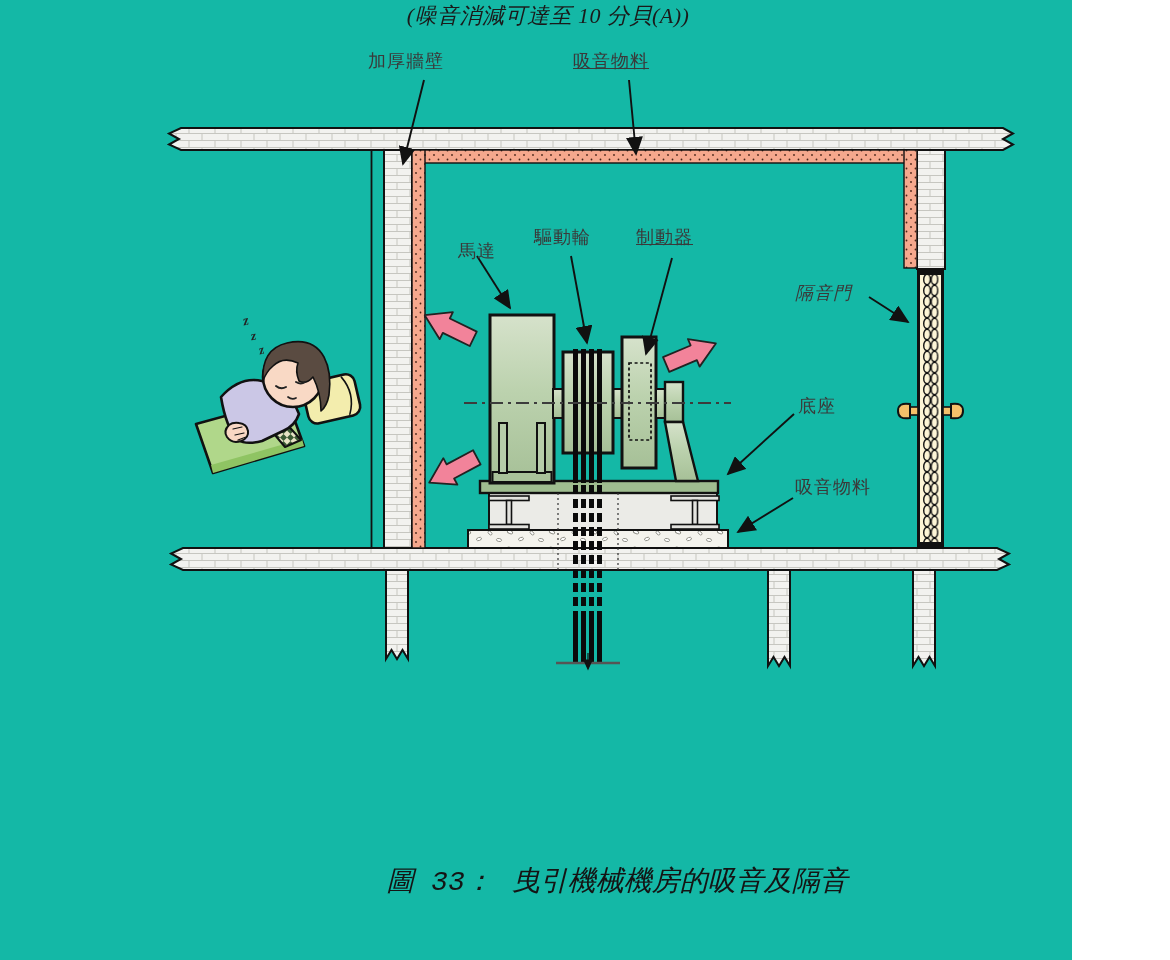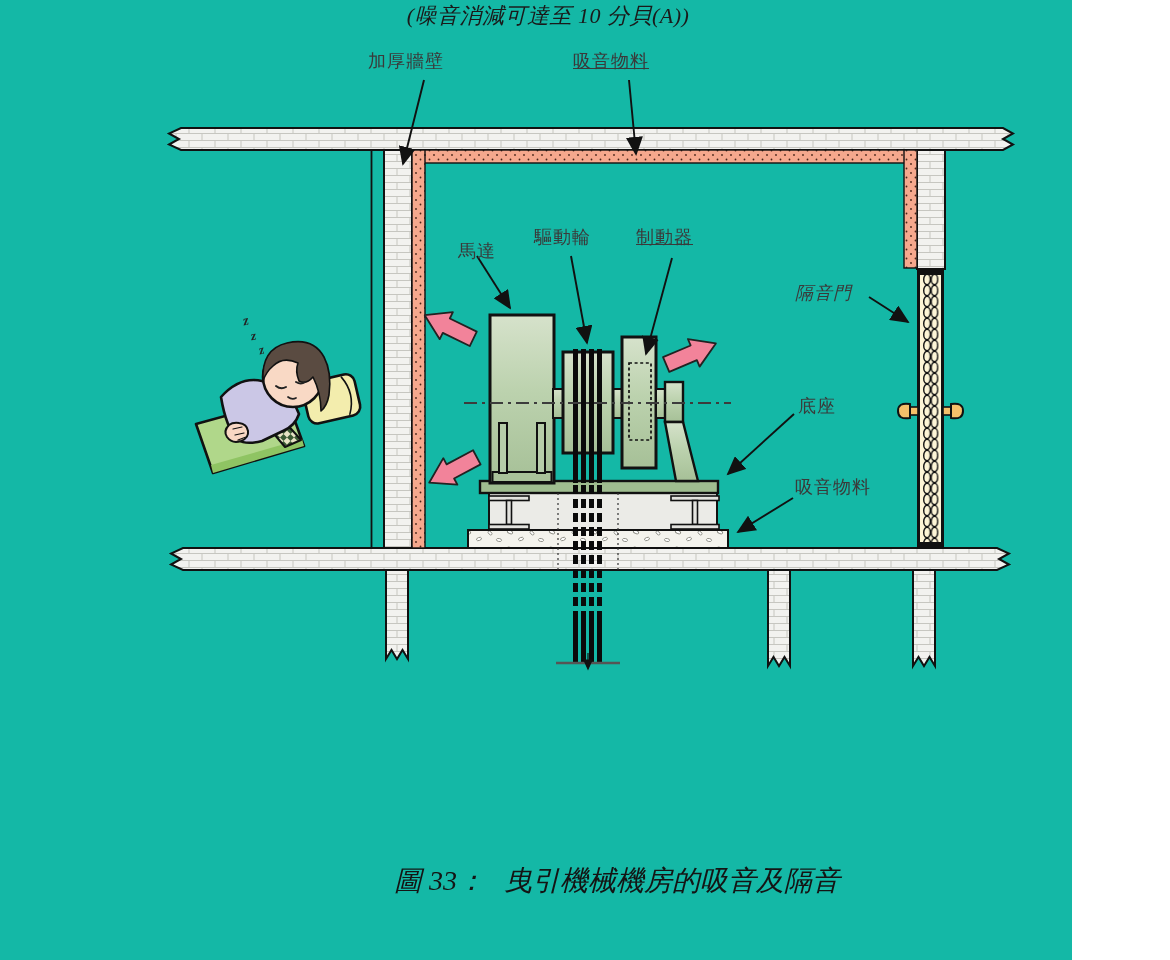--- a/index.html
+++ b/index.html
@@ -4,21 +4,21 @@
 <style>
   html,body{margin:0;padding:0;background:#fff;}
   .page{position:relative;width:1072px;height:960px;background:#14b8a6;overflow:hidden;
         font-family:"Liberation Serif","DejaVu Serif",serif;}
   .page svg.canvas{position:absolute;left:0;top:0;}
   .lbl{position:absolute;color:#3a3a3a;font-size:18px;letter-spacing:1px;white-space:nowrap;line-height:1.1;}
   .subtitle{position:absolute;top:1px;left:548px;transform:translateX(-50%);
             font-style:italic;font-size:22px;color:#1a1a1a;white-space:nowrap;letter-spacing:0.5px;}
   .caption{position:absolute;top:862px;left:617px;transform:translateX(-50%);
            font-style:italic;font-size:28px;color:#141414;white-space:nowrap;}
-  .caption .cap-prefix{margin-right:19px;}
+  .caption .cap-prefix{margin-right:19px;font-family:Liberation Mono, monospace;}
   .zz{position:absolute;font-style:italic;font-weight:bold;color:#222;
       font-family:"Liberation Serif",serif;}
 </style>
 </head>
 <body>
 
 <div class="page">
 
   <svg class="canvas" width="1170" height="960" viewBox="0 0 1170 960">
     <defs>

